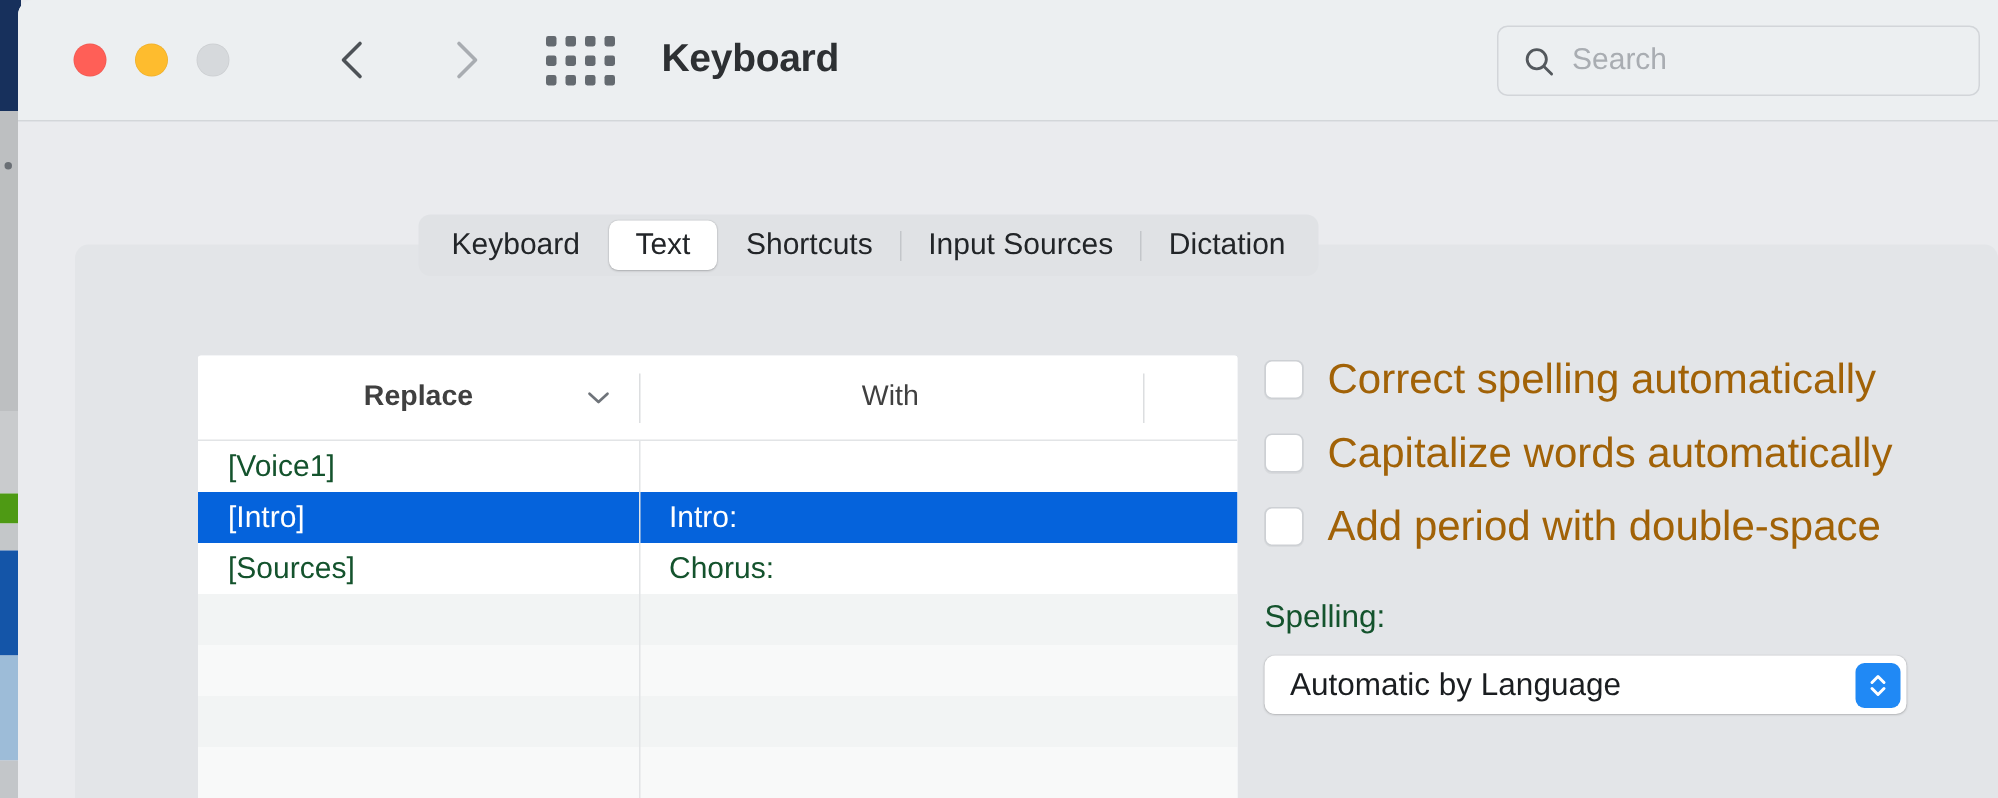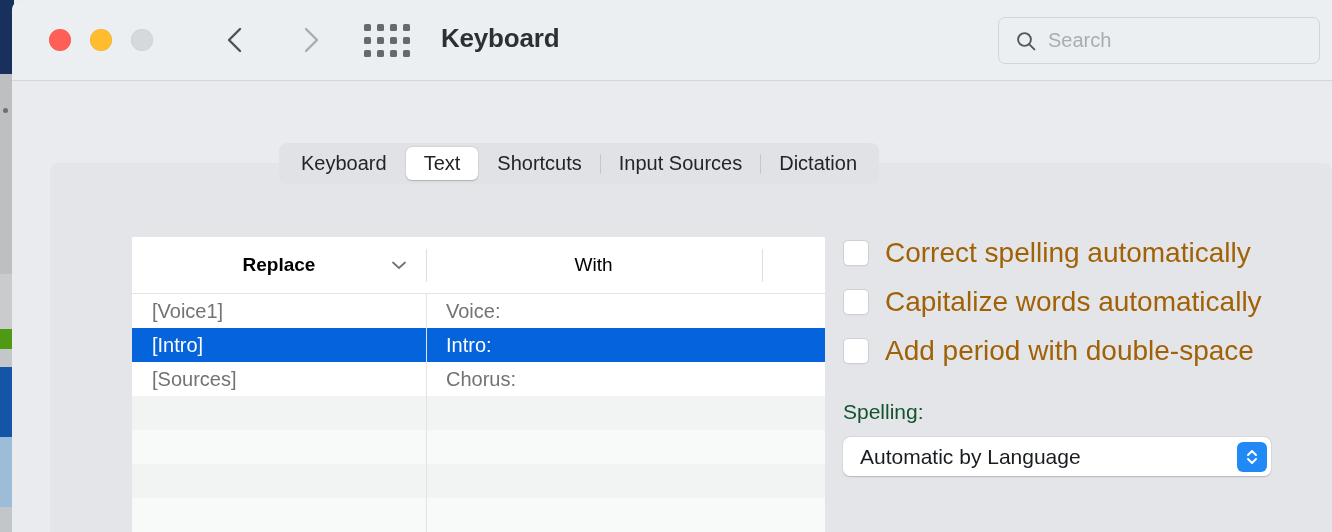--- a/index.html
+++ b/index.html
@@ -194,21 +194,21 @@
     height: 57px;
     background: #ffffff;
     border-bottom: 1px solid #e2e4e6;
   }
   .th {
     position: relative;
     display: flex;
     align-items: center;
     justify-content: center;
     font-size: 19px;
-    color: #000000;
+    color: #404040;
   }
   .th-replace { width: 294px; font-weight: bold; }
   .th-with    { width: 335px; }
   .th-extra   { width: 62px; }
   .th-divider {
     position: absolute;
     top: 12px;
     width: 1px; height: 33px;
     background: #dcdee0;
   }
@@ -221,21 +221,21 @@
     transform: translateY(-50%);
   }
 
   .row {
     display: flex;
     height: 34px;
     align-items: center;
   }
   .row .cell {
     font-size: 20px;
-    color: #737373;
+    color: #14532d;
     padding-left: 20px;
     height: 34px;
     display: flex;
     align-items: center;
     overflow: hidden;
     white-space: nowrap;
   }
   .cell-replace { width: 294px; }
   .cell-with    { width: 399px; }
   .row.selected { background: #0563dc; }
@@ -394,21 +394,20 @@
             <span>With</span>
           </div>
           <div class="th th-extra"></div>
           <div class="th-divider" id="div-1"></div>
           <div class="th-divider" id="div-2"></div>
         </div>
 
         <div id="table-body">
           <div class="row">
             <div class="cell cell-replace">[Voice1]</div>
-            <div class="cell cell-with">Voice:</div>
           </div>
           <div class="row selected">
             <div class="cell cell-replace">[Intro]</div>
             <div class="cell cell-with">Intro:</div>
           </div>
           <div class="row">
             <div class="cell cell-replace">[Sources]</div>
             <div class="cell cell-with">Chorus:</div>
           </div>
 

